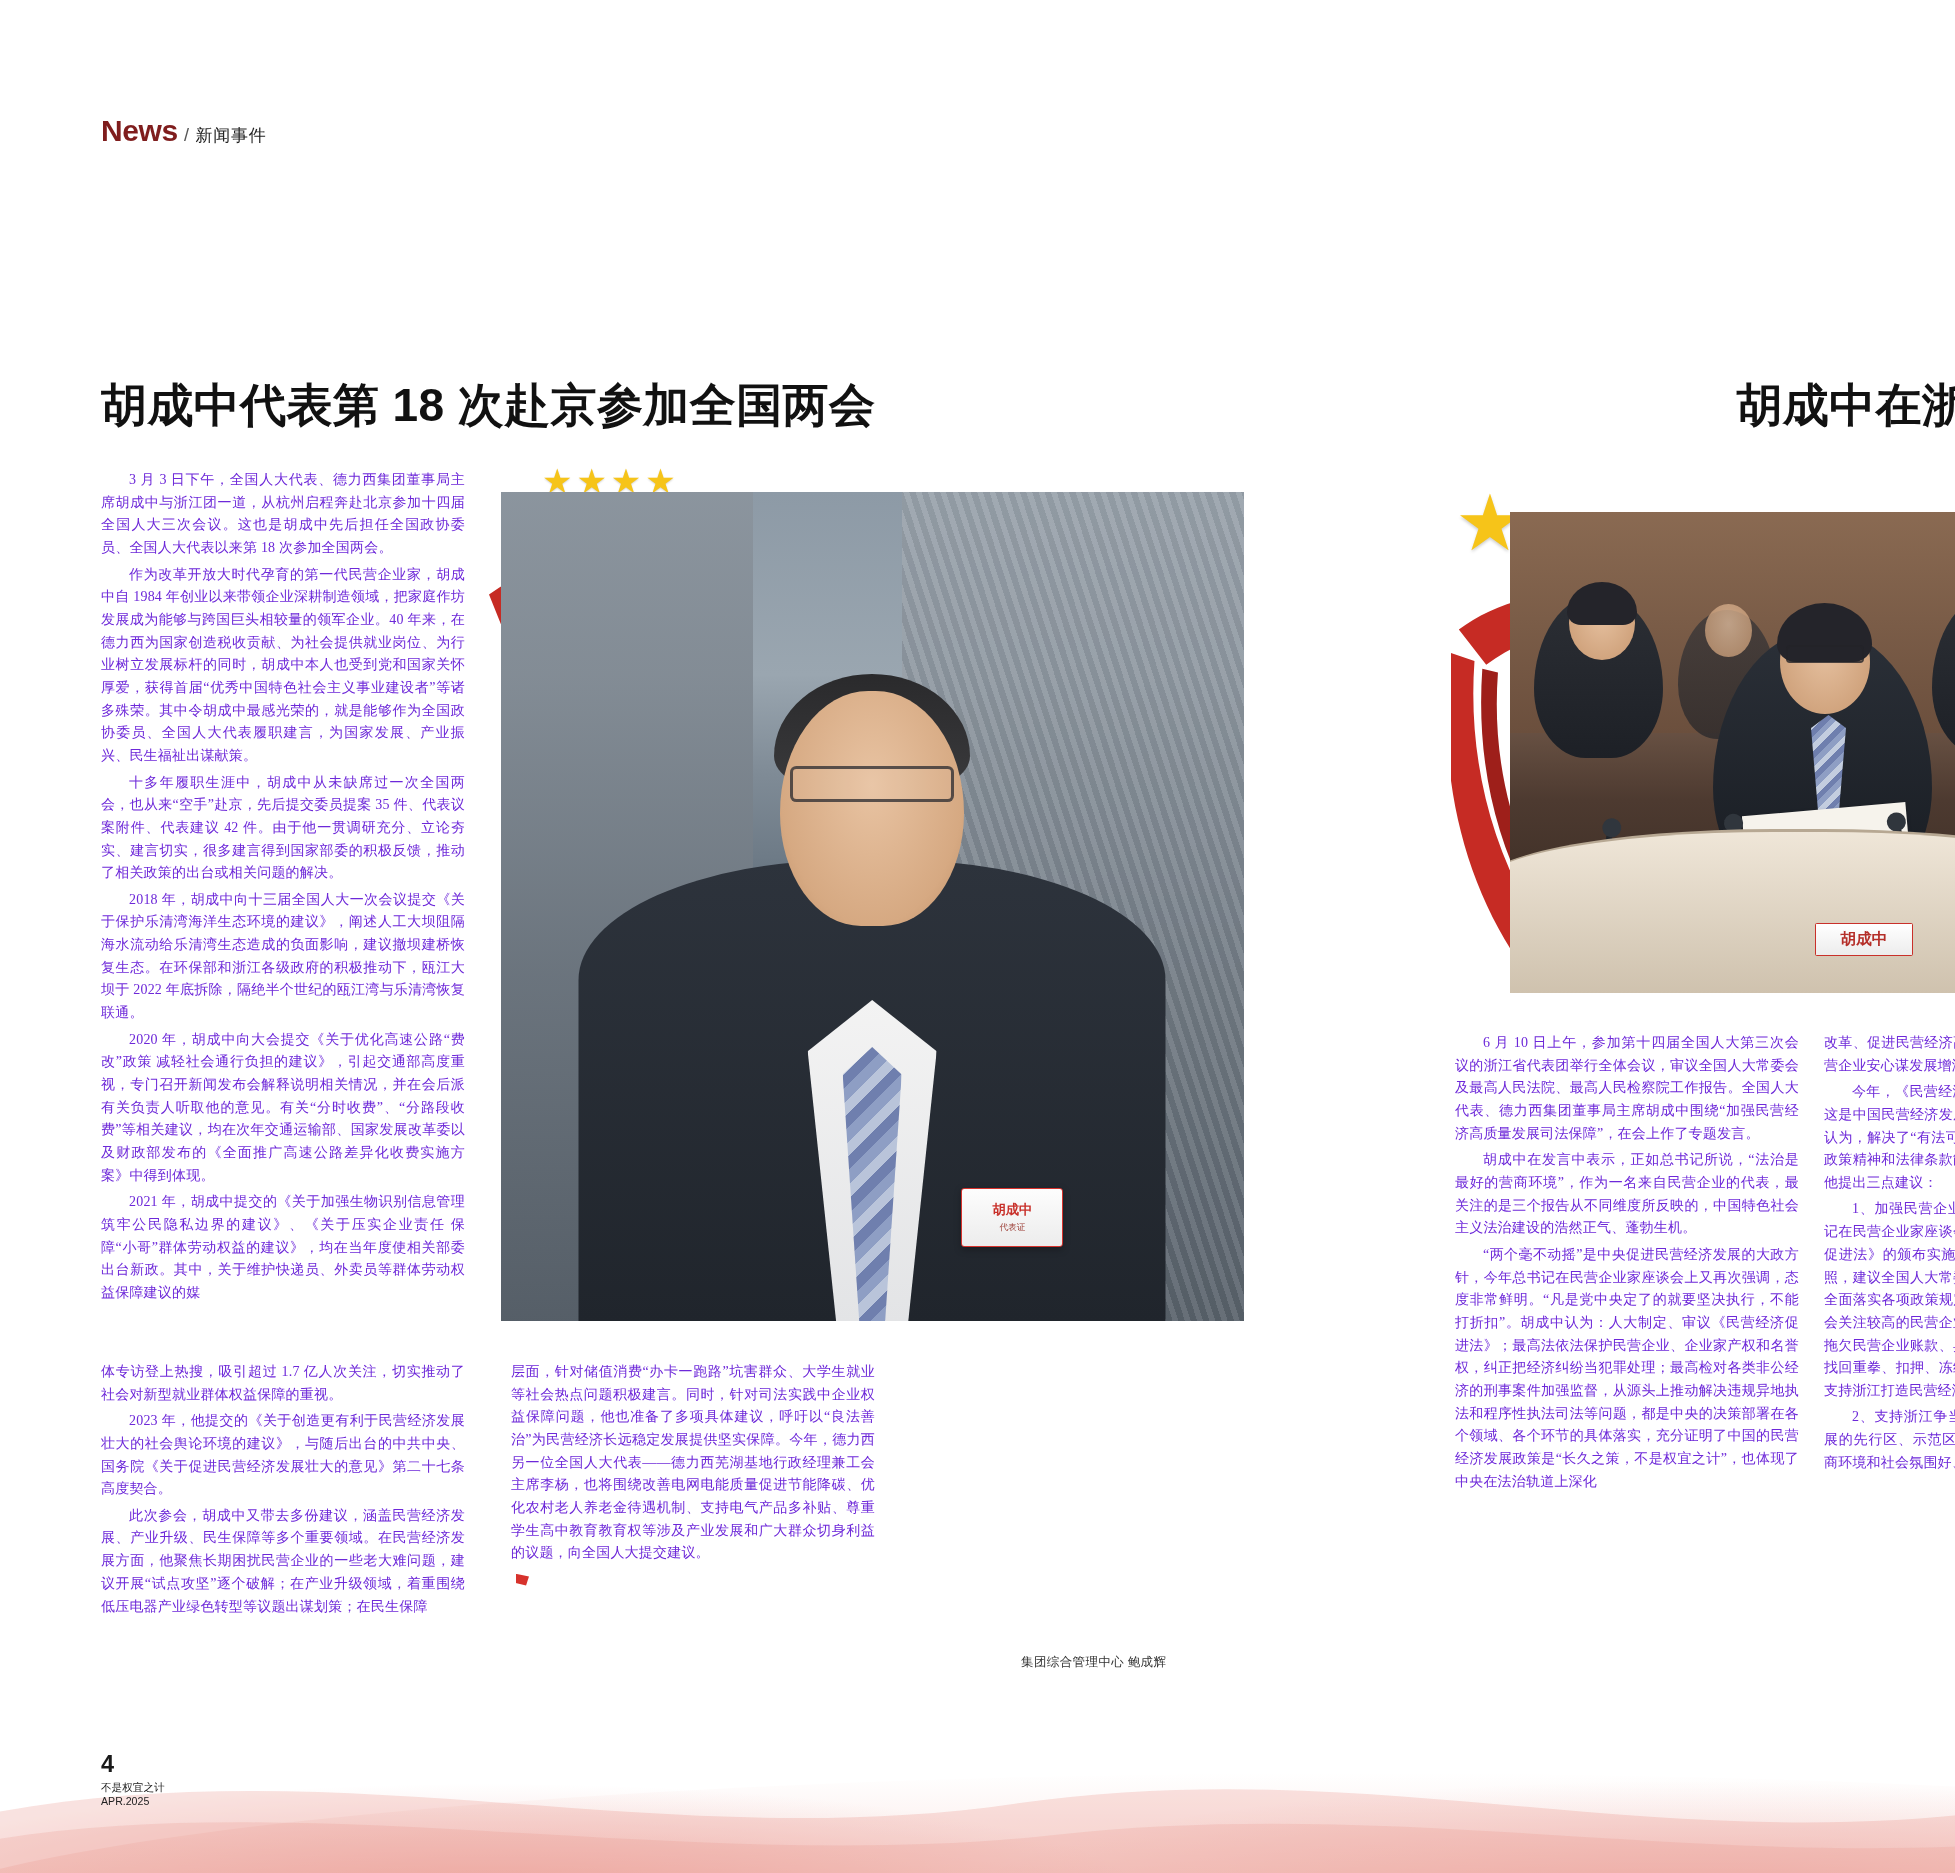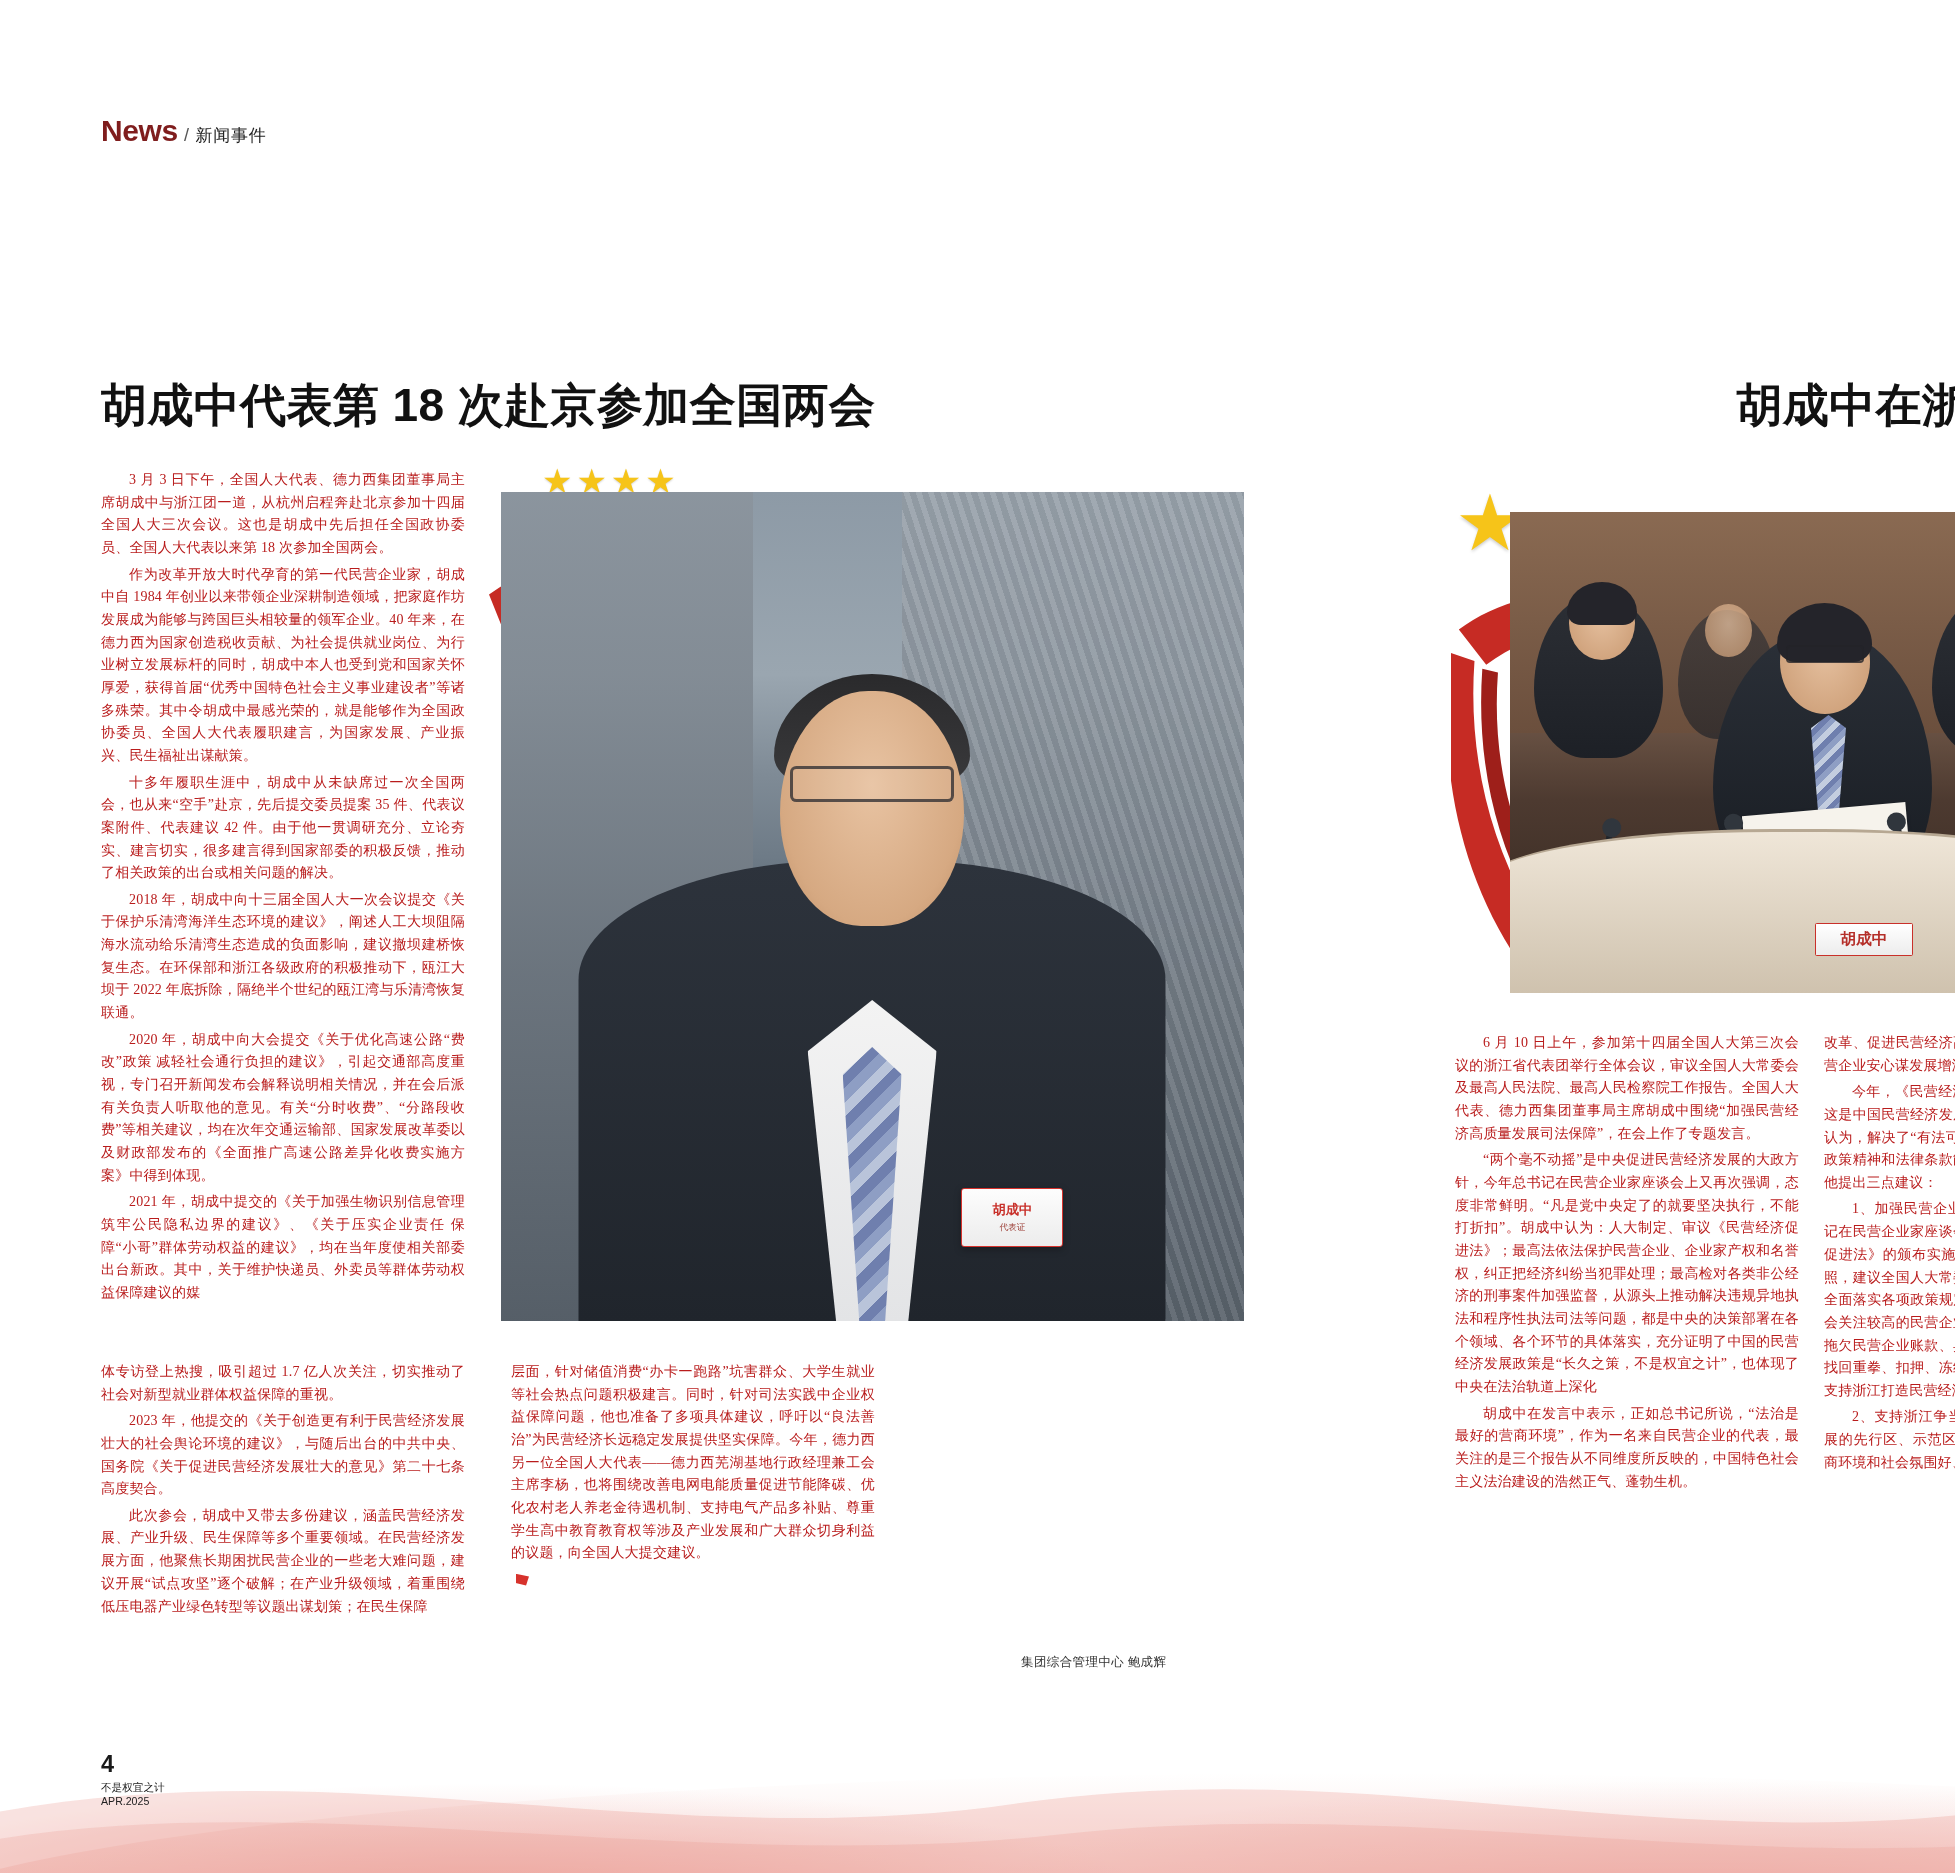--- a/index.html
+++ b/index.html
@@ -317,21 +317,21 @@
     letter-spacing: 4.7px;
     color: #f6c419;
   }
 
   
   .col {
     position: absolute;
     font-family: "Liberation Serif", serif;
     font-size: 14px;
     line-height: 1.62;
-    color: #b91c1c;
+    color: #6d28d9;
     text-align: justify;
     letter-spacing: 0.2px;
   }
   .col p {
     margin: 0 0 3.9px 0;
     text-indent: 28px;
   }
   .col p.noindent { text-indent: 0; }
 
   #col-l1 { left: 101px;  top: 469px; width: 364px;  }
@@ -484,22 +484,22 @@
         <div class="conf-mic" style="left:78px; bottom:70px; height:94px; transform:rotate(12deg);"></div>
 
         <div class="conf-table"></div>
         <div class="conf-nameplate" style="left:305px; bottom:37px; width:98px; height:33px; font-size:15.6px;">胡成中</div>
       </div>
     </div>
   </div>
 
   <div class="col" id="col-r1">
     <p>6 月 10 日上午，参加第十四届全国人大第三次会议的浙江省代表团举行全体会议，审议全国人大常委会及最高人民法院、最高人民检察院工作报告。全国人大代表、德力西集团董事局主席胡成中围绕“加强民营经济高质量发展司法保障”，在会上作了专题发言。</p>
+    <p>胡成中在发言中表示，正如总书记所说，“法治是最好的营商环境”，作为一名来自民营企业的代表，最关注的是三个报告从不同维度所反映的，中国特色社会主义法治建设的浩然正气、蓬勃生机。</p>
     <p>“两个毫不动摇”是中央促进民营经济发展的大政方针，今年总书记在民营企业家座谈会上又再次强调，态度非常鲜明。“凡是党中央定了的就要坚决执行，不能打折扣”。胡成中认为：人大制定、审议《民营经济促进法》；最高法依法保护民营企业、企业家产权和名誉权，纠正把经济纠纷当犯罪处理；最高检对各类非公经济的刑事案件加强监督，从源头上推动解决违规异地执法和程序性执法司法等问题，都是中央的决策部署在各个领域、各个环节的具体落实，充分证明了中国的民营经济发展政策是“长久之策，不是权宜之计”，也体现了中央在法治轨道上深化</p>
-    <p>胡成中在发言中表示，正如总书记所说，“法治是最好的营商环境”，作为一名来自民营企业的代表，最关注的是三个报告从不同维度所反映的，中国特色社会主义法治建设的浩然正气、蓬勃生机。</p>
   </div>
 
   <div class="col" id="col-r2">
     <p class="noindent">改革、促进民营经济高质量发展的坚定决心，为广大民营企业安心谋发展增添了信心和动力。</p>
     <p>今年，《民营经济促进法》预计将正式颁布实施，这是中国民营经济发展史上的一个重要里程碑。胡成中认为，解决了“有法可依”的问题之后，执法、司法就是政策精神和法律条款能否落到实处的关键一环。为此，他提出三点建议：</p>
     <p>1、加强民营企业高质量发展制性问题监督以总书记在民营企业家座谈会上的讲话为指引，以《民营经济促进法》的颁布实施为契机，以“民营经济 31 条”为对照，建议全国人大常委会同步加强监督，督促有关部门全面落实各项政策规定。聚焦解决总书记“点题”的、社会关注较高的民营企业融资难融资贵、市场公平竞争、拖欠民营企业账款、异地趋利性执法和乱执法等顽症性找回重拳、扣押、冻结措施等民营企业最关心的问题，支持浙江打造民营经济法治保障高地。</p>
     <p>2、支持浙江争当司法改革保障民营经济高质量发展的先行区、示范区 支持浙江发挥民营经济活跃、营商环境和社会氛围好、改革创新点子</p>
   </div>
 
 </div>

